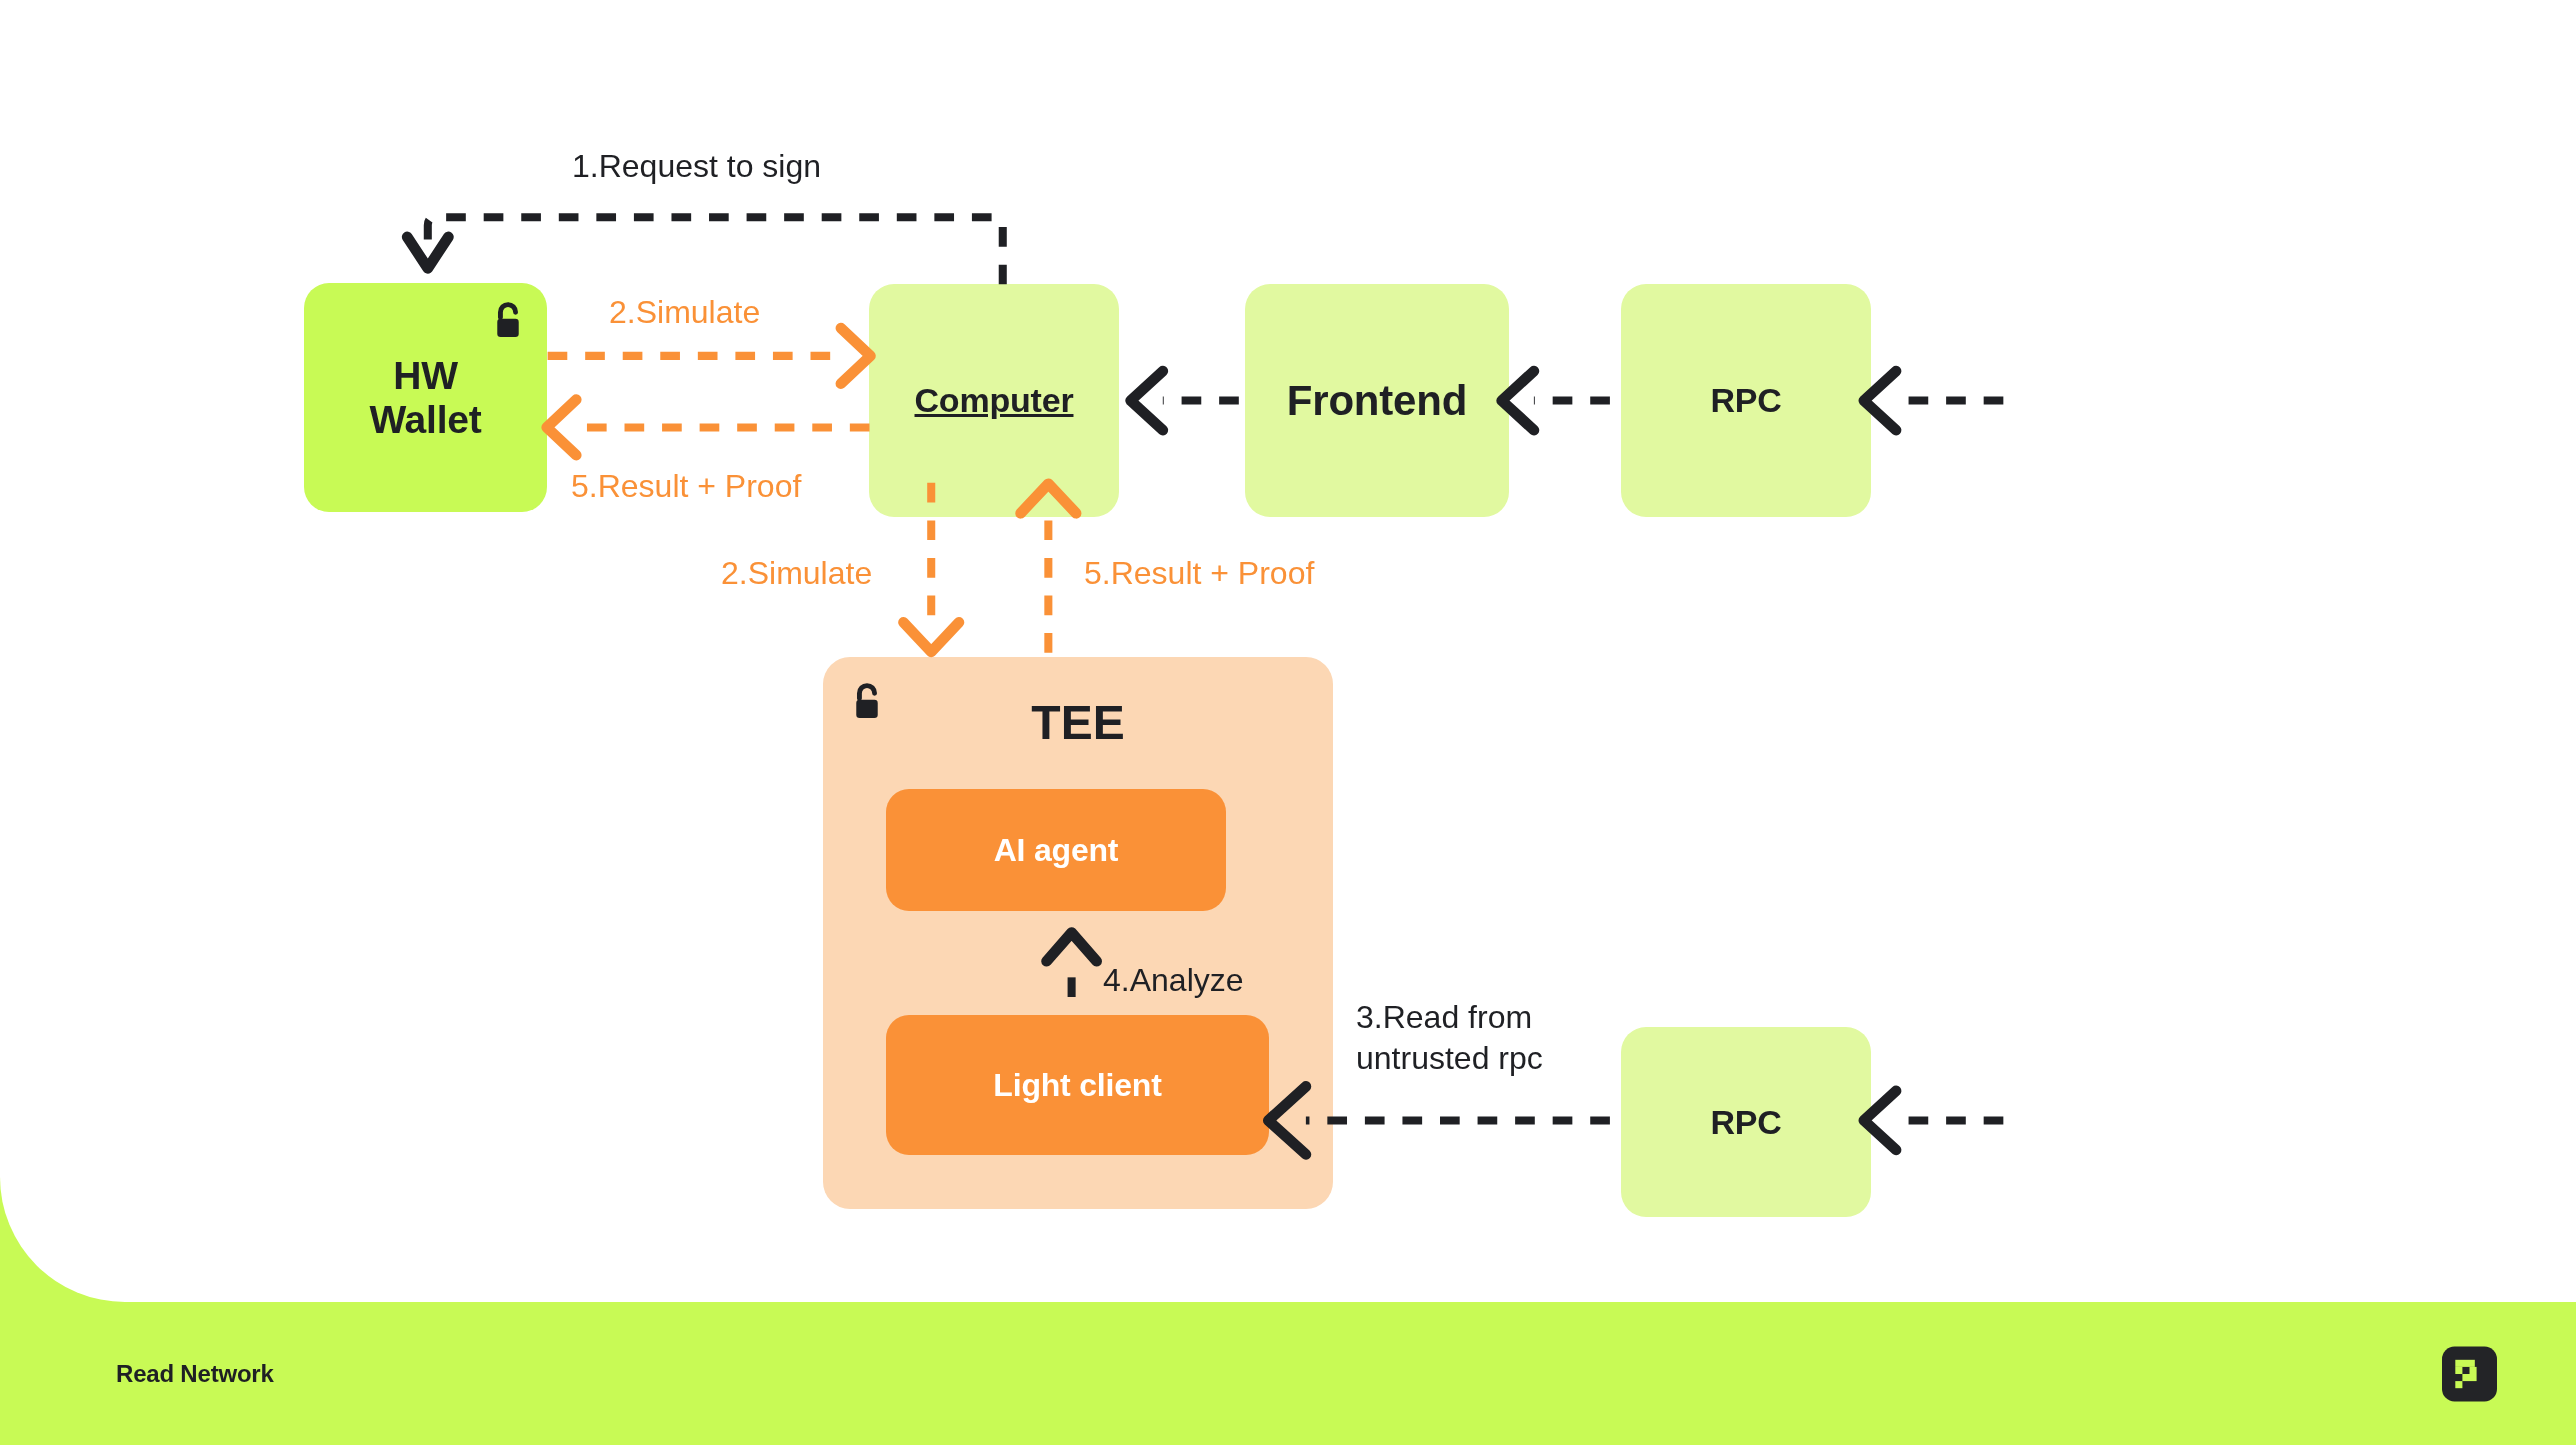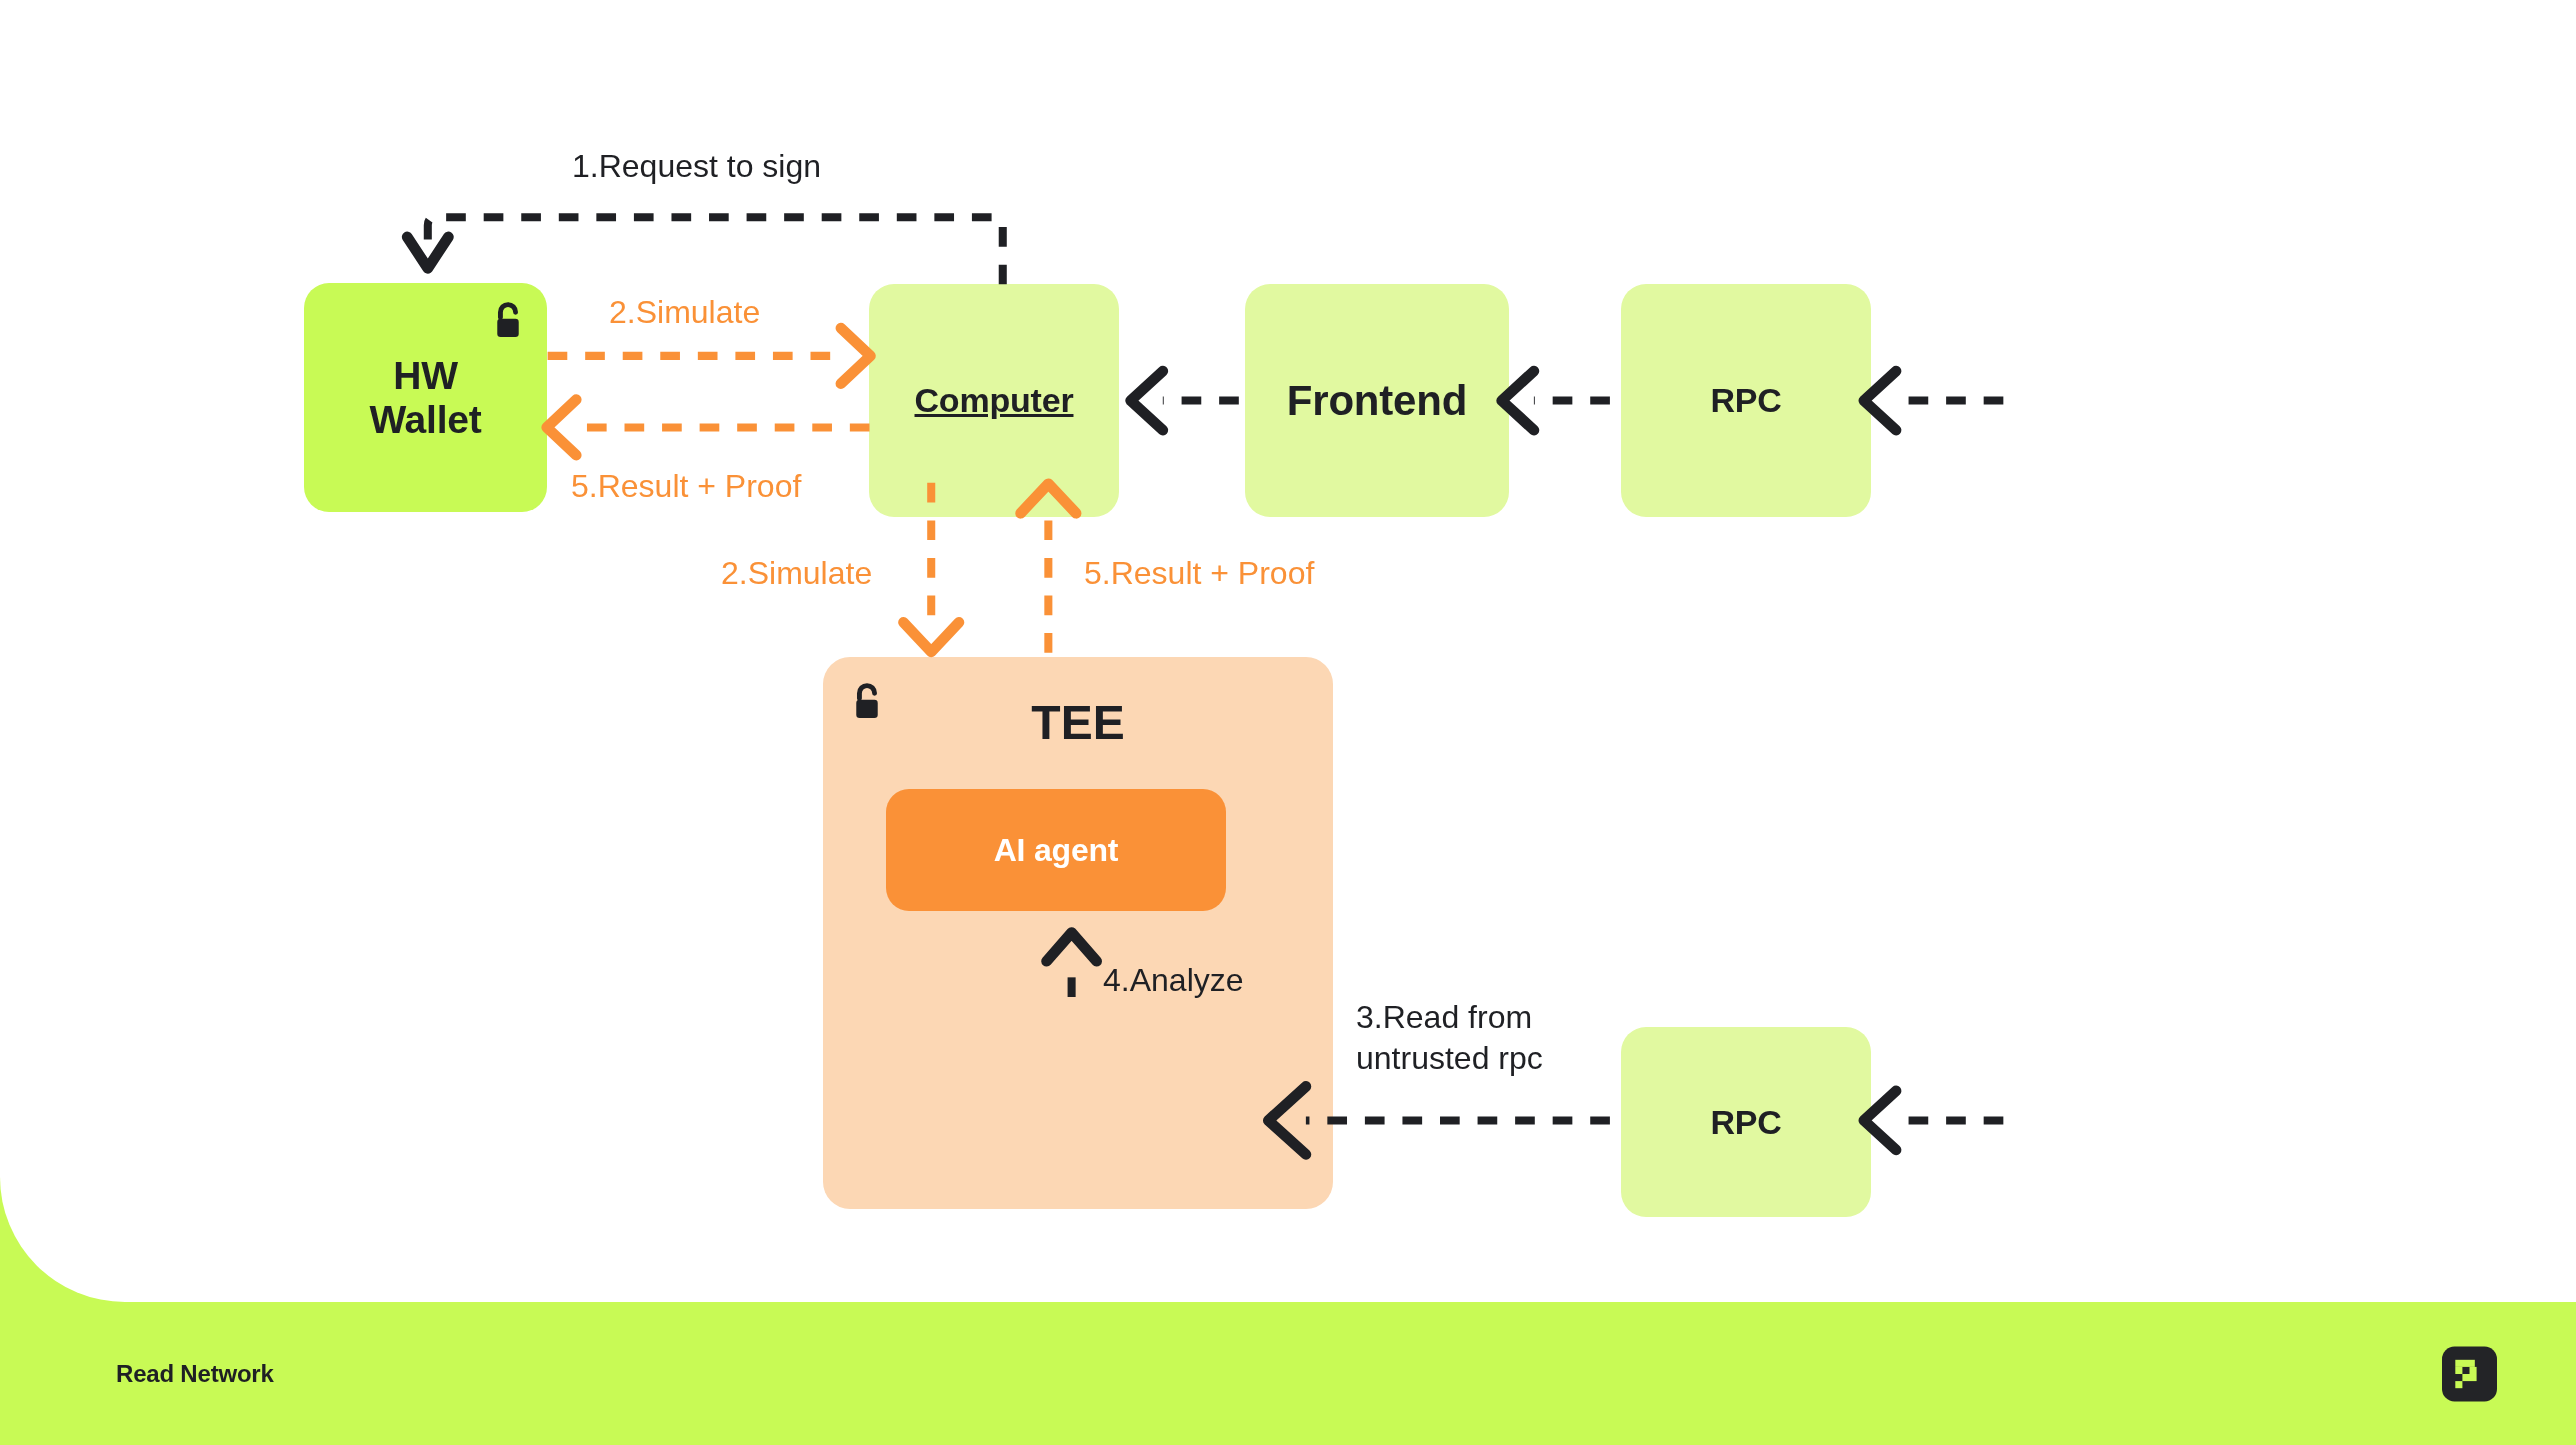--- a/index.html
+++ b/index.html
@@ -238,20 +238,23 @@
         <path d="M7.2 10.5V7.1a4.8 4.8 0 0 1 9.6 0" fill="none" stroke="#1f2024" stroke-width="3.1" stroke-linecap="round"></path>
         <rect x="5.2" y="11.2" width="13.6" height="11.6" rx="2.1" fill="#1f2024"></rect>
       </svg>
     </span>
     <div id="tee-title" style="top:38px; font-size:48px;">TEE</div>
 
     <div class="inner-box" style="left:63px; top:132px; width:340px; height:122px; font-size:32px;">
       <span>AI agent</span>
     </div>
 
+    <div class="inner-box" style="left:63px; top:358px; width:383px; height:140px; font-size:32px;">
+      <span>Light client</span>
+    </div>
   </div>
 
   <div class="flow-label dark" style="left:572px; top:146px; font-size:32px;">1.Request to sign</div>
 
   <div class="flow-label orange" style="left:609px; top:292px; font-size:32px;">2.Simulate</div>
 
   <div class="flow-label orange" style="left:571px; top:466px; font-size:32px;">5.Result + Proof</div>
 
   <div class="flow-label orange" style="left:721px; top:553px; font-size:32px;">2.Simulate</div>
 

